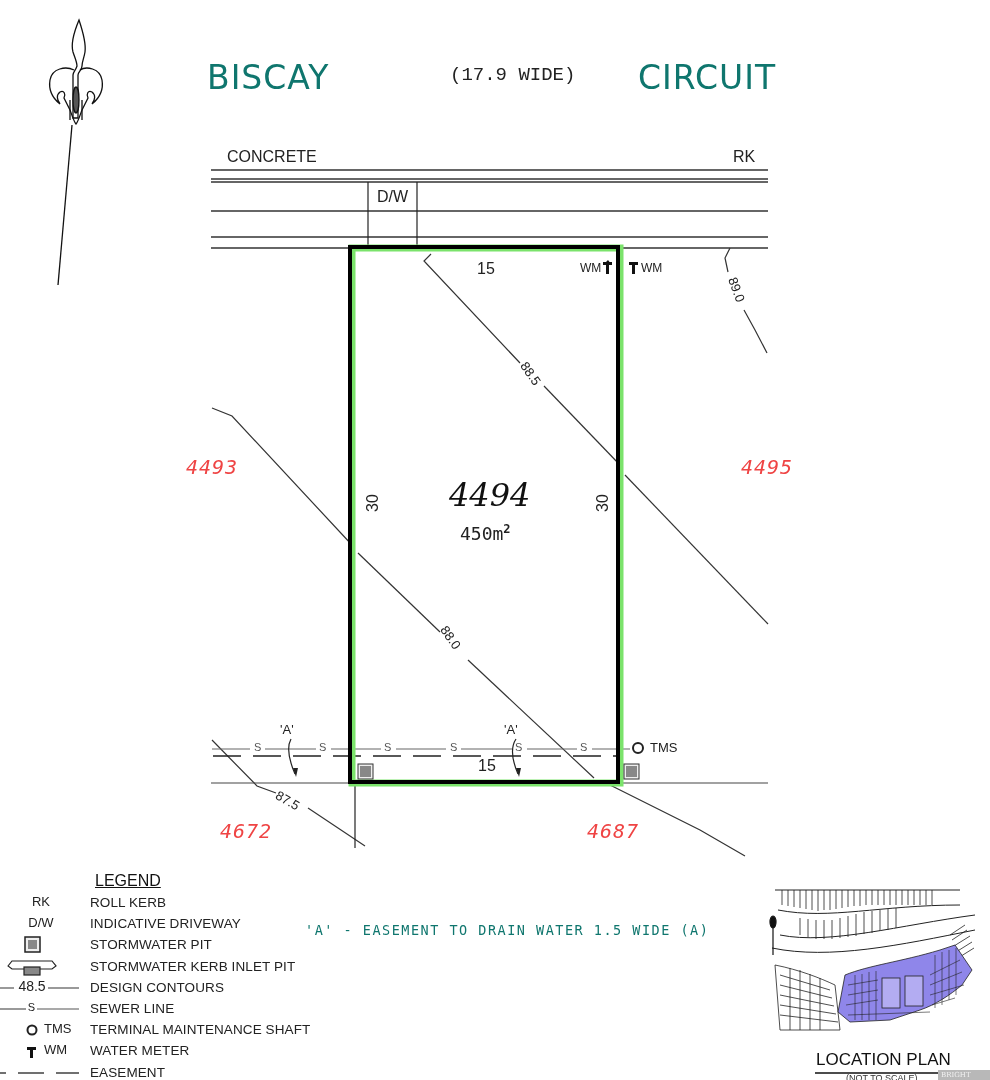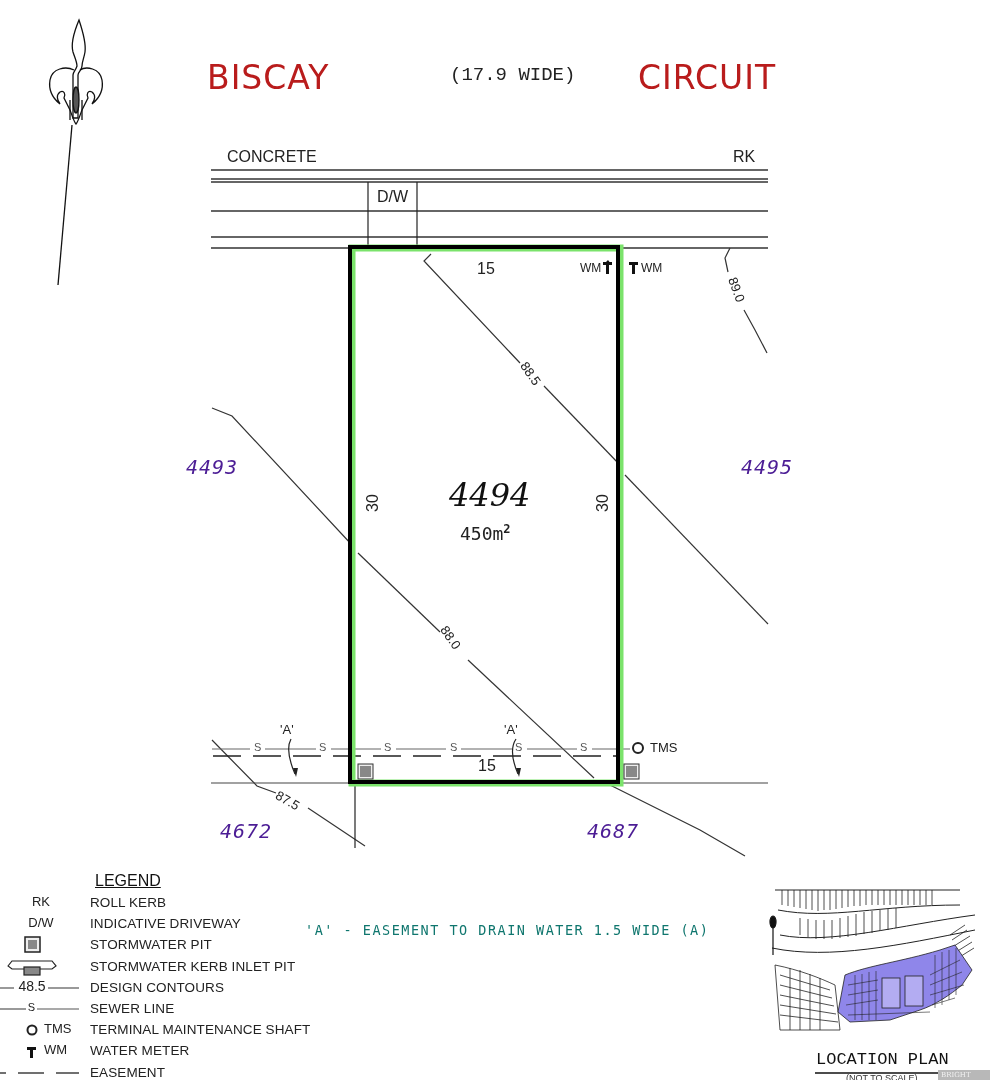--- a/index.html
+++ b/index.html
@@ -1,32 +1,32 @@
 <!DOCTYPE html>
 <html><head>
 <meta charset="utf-8">
 <style>
   html, body { margin:0; padding:0; background:#ffffff; }
   body { width:990px; height:1080px; position:relative; overflow:hidden; font-family:"Liberation Sans", sans-serif; color:#111; }
   .abs { position:absolute; }
-  .title { font-family:"DejaVu Sans", sans-serif; font-size:33px; color:#b91c1c; letter-spacing:1px; }
+  .title { font-family:"DejaVu Sans", sans-serif; font-size:33px; color:#0f766e; letter-spacing:1px; }
   .subtitle { font-family:Liberation Mono, monospace; font-size:19px; color:#222; }
   .lbl { font-family:"Liberation Sans", sans-serif; font-size:16px; color:#222; }
   .lbl-sm { font-family:"Liberation Sans", sans-serif; font-size:13px; color:#222; }
-  .lot-neighbor { font-family:"DejaVu Sans Mono", monospace; font-size:20px; color:#4c1d95; font-style:italic; letter-spacing:1px; }
+  .lot-neighbor { font-family:"DejaVu Sans Mono", monospace; font-size:20px; color:#ef4444; font-style:italic; letter-spacing:1px; }
   .lot-main { font-family:"DejaVu Serif", serif; font-style:italic; font-size:32px; color:#111; }
   .area { font-family:"DejaVu Sans Mono", monospace; font-size:18px; color:#222; }
   .area sup { font-size:12px; font-weight:bold; }
   .rot90 { transform:rotate(-90deg); transform-origin:center; }
   .legend-title { font-family:"Liberation Sans", sans-serif; font-size:16px; text-decoration:underline; color:#111; }
   .legend-row { position:absolute; left:0; width:320px; height:21px; font-size:13.5px; color:#222; }
   .legend-sym { position:absolute; left:0; width:82px; text-align:center; font-size:13px; color:#222; top:2px; }
   .legend-text { position:absolute; left:90px; top:3px; font-family:"Liberation Sans", sans-serif; font-size:13.5px; letter-spacing:0.1px; }
   .easement-note { font-family:"DejaVu Sans Mono", monospace; font-size:13.5px; color:#0f766e; letter-spacing:1.5px; }
-  .loc-title { font-family:Liberation Mono, monospace; font-size:17px; color:#111; }
+  .loc-title { font-family:Liberation Sans, sans-serif; font-size:17px; color:#111; }
   .loc-sub { font-family:"Liberation Sans", sans-serif; font-size:9px; color:#333; }
   .watermark { background:#b8b8b8; color:#f2f2f2; font-family:"DejaVu Serif", serif; font-size:7px; padding:1px 3px; }
 </style>
 </head>
 <body>
 
 <svg class="abs" style="left:0;top:0" width="990" height="1080" viewBox="0 0 990 1080">
 
   <g stroke="#111" fill="none" stroke-width="1.3">
     <line x1="72" y1="125" x2="58" y2="285"></line>

